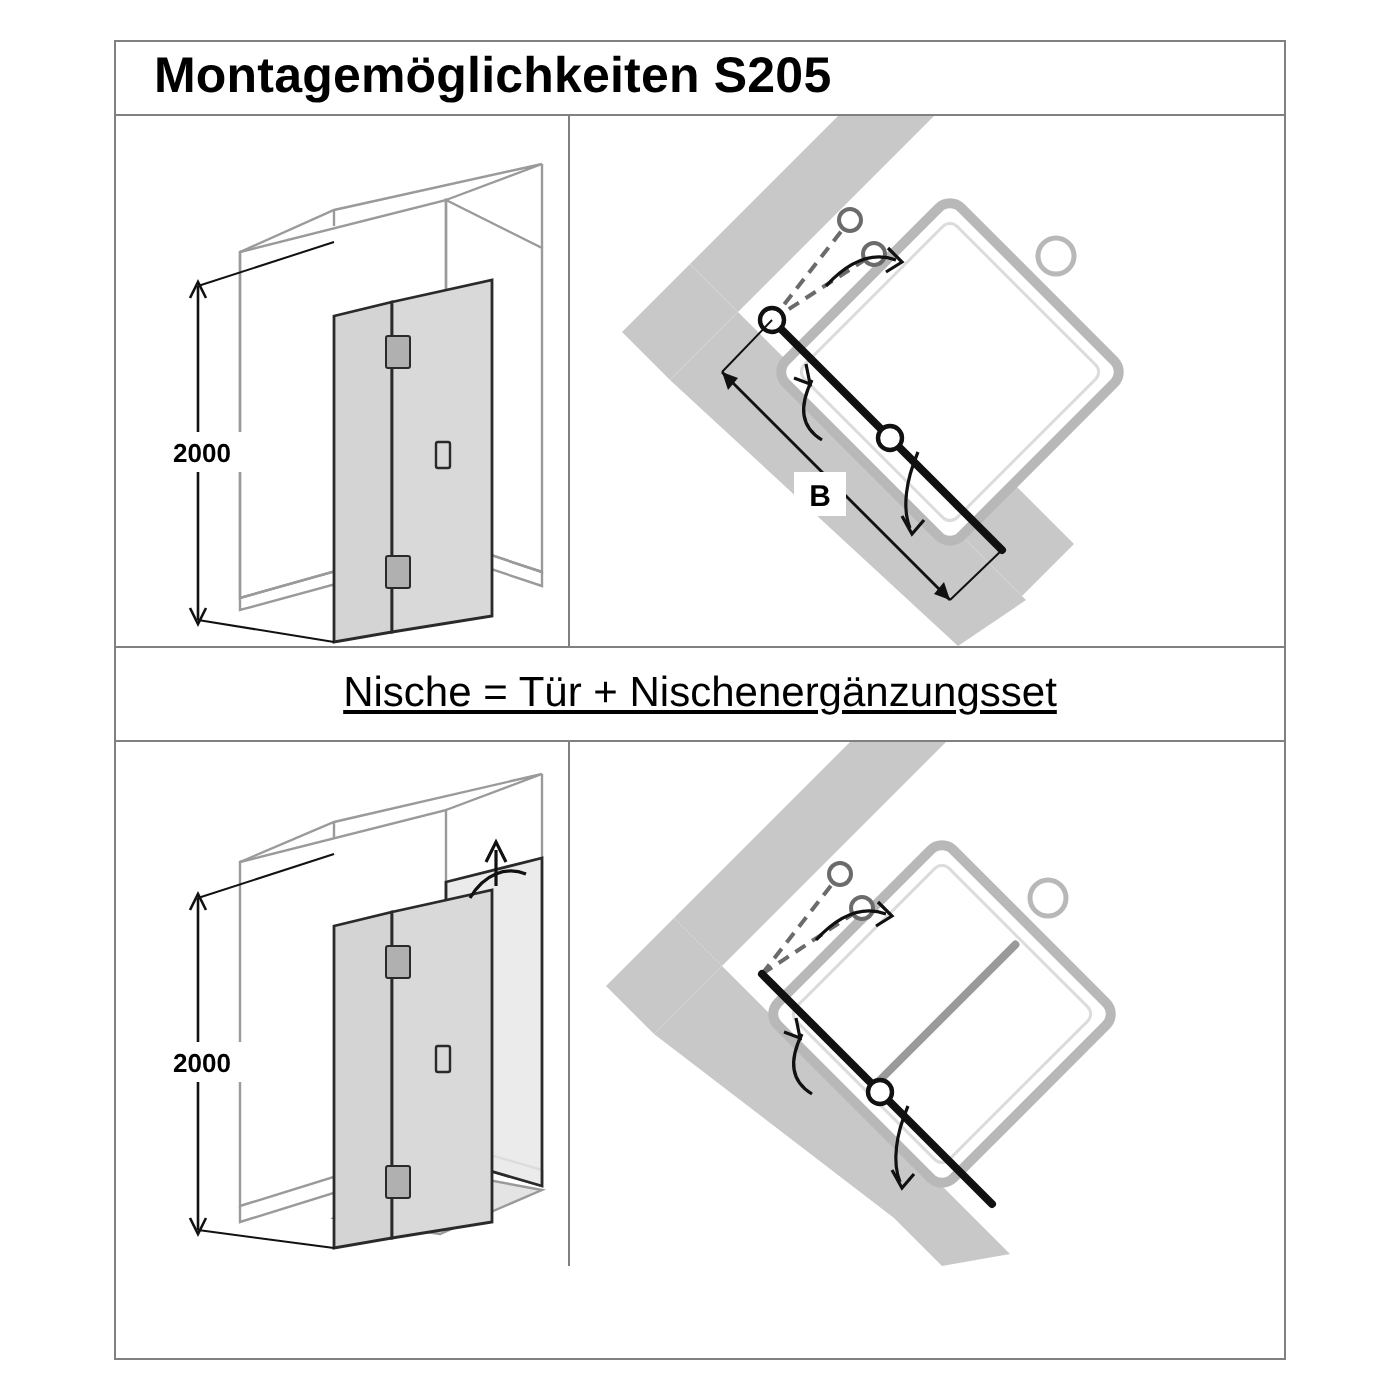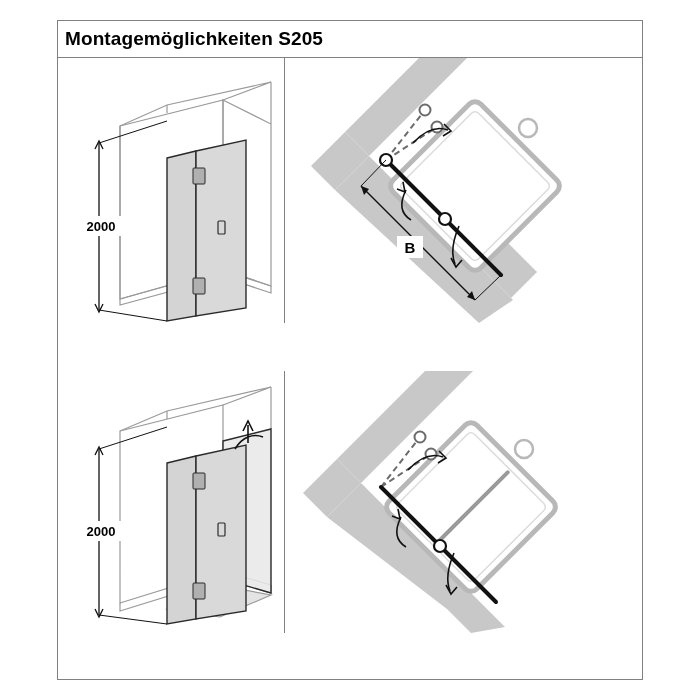--- a/index.html
+++ b/index.html
@@ -34,23 +34,23 @@
     left: 57px;
     top: 20px;
     width: 586px;
     height: 38px;
     border-bottom: 1.5px solid #808080;
     box-sizing: border-box;
     display: flex;
     align-items: center;
   }
   .title-text {
-    font-size: 19px;
+    font-size: 25px;
     font-weight: bold;
-    padding-left: 8px;
+    padding-left: 20px;
     letter-spacing: 0.1px;
     white-space: nowrap;
   }
   
   .cell {
     position: absolute;
     box-sizing: border-box;
     text-decoration: underline;
   }
   .row1-left  { left: 57px;  top: 58px;  width: 228px; height: 265px; border-right: 1.5px solid #808080; }
@@ -201,20 +201,23 @@
 
           <path d="M101 102 L76 128" stroke-width="1"></path>
           <path d="M216 217 L190 242" stroke-width="1"></path>
         </g>
         <rect x="112" y="178" width="26" height="22" fill="#ffffff"></rect>
         <text class="dimlabel-b" x="125" y="195" text-anchor="middle">B</text>
       </svg>
     </div>
   </div>
 
+  <div class="cell caption1 caption">
+    <span class="caption-text">Nische = Tür + Nischenergänzungsset</span>
+  </div>
 
   <div class="cell row2-left">
     <div class="svgholder">
       <svg width="228" height="262" viewBox="0 0 228 262">
 
         <g fill="none" stroke="#9a9a9a" stroke-width="1.2">
           <path d="M63 60 L166 34 L166 200 L63 232 Z"></path>
           <path d="M63 60 L110 40 L214 16 L166 34"></path>
           <path d="M214 16 L214 58"></path>
           <path d="M166 200 L214 214"></path>

